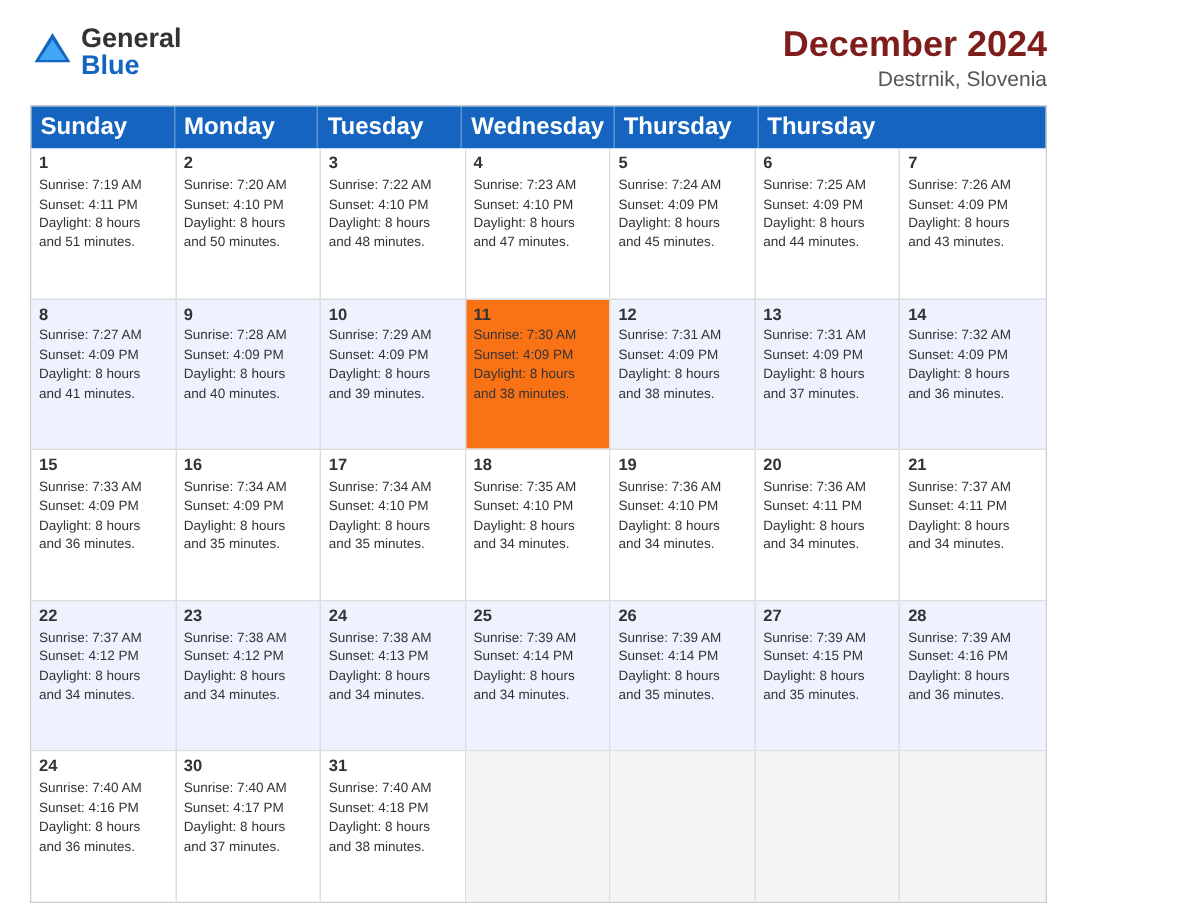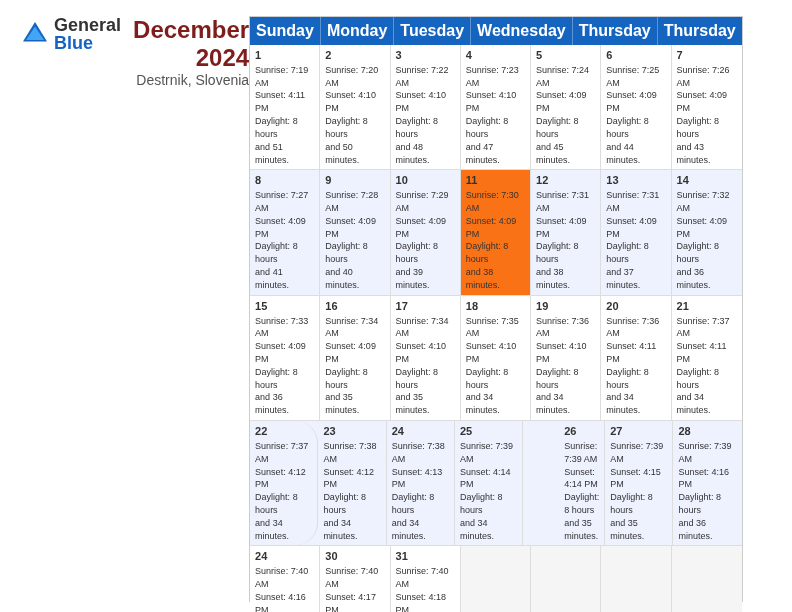--- a/index.html
+++ b/index.html
@@ -8,21 +8,21 @@
       background: #fff;
       width: 792px;
       height: 612px;
       overflow: hidden;
     }
     .page {
       width: 718px;
       height: 612px;
       padding: 16px 20px 10px 20px;
       display: flex;
-      flex-direction: row;
+      flex-direction: column;
     }
     .header {
       display: flex;
       justify-content: space-between;
       align-items: flex-start;
       margin-bottom: 10px;
     }
     .logo {
       display: flex;
       align-items: center;
@@ -233,37 +233,37 @@
           <span class="day-num">20</span>
           <span class="cell-text">Sunrise: 7:36 AM<br>Sunset: 4:11 PM<br>Daylight: 8 hours<br>and 34 minutes.</span>
         </div>
         <div class="cal-cell">
           <span class="day-num">21</span>
           <span class="cell-text">Sunrise: 7:37 AM<br>Sunset: 4:11 PM<br>Daylight: 8 hours<br>and 34 minutes.</span>
         </div>
       </div>
 
       <div class="cal-row" style="background:#eef2ff;">
-        <div class="cal-cell" style="background:#eef2ff;border-radius:22px;">
+        <div class="cal-cell" style="background:#eef2ff;">
           <span class="day-num">22</span>
           <span class="cell-text">Sunrise: 7:37 AM<br>Sunset: 4:12 PM<br>Daylight: 8 hours<br>and 34 minutes.</span>
         </div>
         <div class="cal-cell" style="background:#eef2ff;">
           <span class="day-num">23</span>
           <span class="cell-text">Sunrise: 7:38 AM<br>Sunset: 4:12 PM<br>Daylight: 8 hours<br>and 34 minutes.</span>
         </div>
         <div class="cal-cell" style="background:#eef2ff;">
           <span class="day-num">24</span>
           <span class="cell-text">Sunrise: 7:38 AM<br>Sunset: 4:13 PM<br>Daylight: 8 hours<br>and 34 minutes.</span>
         </div>
         <div class="cal-cell" style="background:#eef2ff;">
           <span class="day-num">25</span>
           <span class="cell-text">Sunrise: 7:39 AM<br>Sunset: 4:14 PM<br>Daylight: 8 hours<br>and 34 minutes.</span>
         </div>
-        <div class="cal-cell" style="background:#eef2ff;margin-left:36px;">
+        <div class="cal-cell" style="background:#eef2ff;">
           <span class="day-num">26</span>
           <span class="cell-text">Sunrise: 7:39 AM<br>Sunset: 4:14 PM<br>Daylight: 8 hours<br>and 35 minutes.</span>
         </div>
         <div class="cal-cell" style="background:#eef2ff;">
           <span class="day-num">27</span>
           <span class="cell-text">Sunrise: 7:39 AM<br>Sunset: 4:15 PM<br>Daylight: 8 hours<br>and 35 minutes.</span>
         </div>
         <div class="cal-cell" style="background:#eef2ff;">
           <span class="day-num">28</span>
           <span class="cell-text">Sunrise: 7:39 AM<br>Sunset: 4:16 PM<br>Daylight: 8 hours<br>and 36 minutes.</span>

